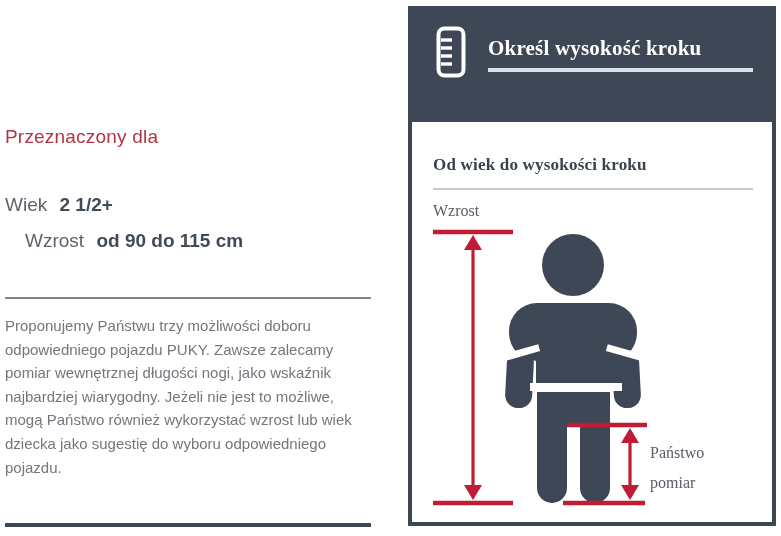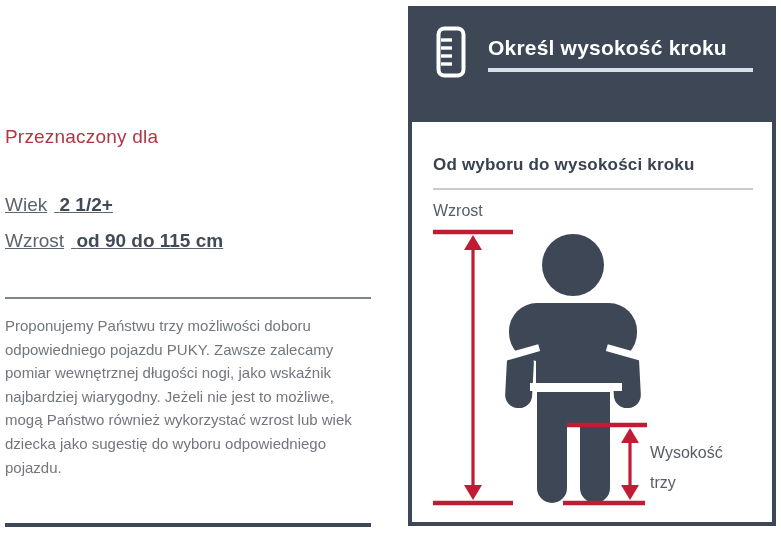--- a/index.html
+++ b/index.html
@@ -4,35 +4,35 @@
 <style>
   * { margin:0; padding:0; box-sizing:border-box; }
   html,body { width:781px; height:536px; background:#ffffff; overflow:hidden;
               font-family:"Liberation Sans", sans-serif; }
   .page { position:relative; width:781px; height:536px; background:#fff; }
 
   
   .left-panel { position:absolute; left:5px; top:0; width:371px; height:464px; }
   .lp-heading { position:absolute; left:0; top:126px; font-size:19px; font-weight:400;
                 color:#b23543; letter-spacing:.2px; }
-  .spec-row { position:absolute; left:0; font-size:19px; color:#5d646d; white-space:nowrap;text-decoration:underline; }
+  .spec-row { position:absolute; left:0; font-size:19px; color:#5d646d; white-space:nowrap; }
   .spec-row .spec-label { font-weight:400; color:#5d646d; margin-right:7px; }
   .spec-row .spec-value { font-weight:700; color:#414b58; }
   .spec-row.r1 { top:194px; }
-  .spec-row.r2 { top:230px; }
+  .spec-row.r2 { top:230px;margin-left:20px; }
   .spec-row.r3 { top:267px; }
   .thin-rule  { position:absolute; left:0; top:297px; width:366px; height:2px;
                 background:#7f848c; border:none; }
   .lp-desc { position:absolute; left:0; top:314px; width:354px; font-size:15px;
              line-height:23.6px; color:#72777e; }
   .thick-rule { position:absolute; left:0; top:523px; width:366px; height:4px;
                 background:#3d4755; }
 
   
-  .card { position:absolute; left:408px; top:6px; width:368px; height:520px; }
+  .card { position:absolute; left:408px; top:6px; width:368px; height:520px;font-family:Liberation Serif, serif; }
   .card-header { position:absolute; left:0; top:0; width:368px; height:116px;
                  background:#3d4755; }
   .ruler-icon { position:absolute; left:28px; top:20px; width:30px; height:52px; }
   .card-title { position:absolute; left:80px; top:30px; font-size:21px; font-weight:700;
                 color:#ffffff; letter-spacing:.2px; white-space:nowrap; }
   .title-underline { position:absolute; left:80px; top:62px; width:265px; height:4px;
                      background:#d8dfe9; }
   .card-body { position:absolute; left:0; top:116px; width:368px; height:404px;
                background:#ffffff; border:4px solid #3d4755; border-top:none; }
   .cb-subtitle { position:absolute; left:21px; top:33px; font-size:17px; font-weight:700;
@@ -77,21 +77,21 @@
         <line x1="5" y1="14" x2="16" y2="14" stroke="#ffffff" stroke-width="3.4"></line>
         <line x1="5" y1="22" x2="16" y2="22" stroke="#ffffff" stroke-width="3.4"></line>
         <line x1="5" y1="30" x2="16" y2="30" stroke="#ffffff" stroke-width="3.4"></line>
         <line x1="5" y1="38" x2="16" y2="38" stroke="#ffffff" stroke-width="3.4"></line>
       </svg>
       <h2 class="card-title">Określ wysokość kroku</h2>
       <div class="title-underline"></div>
     </header>
 
     <div class="card-body">
-      <h4 class="cb-subtitle">Od wyboru do wysokości kroku</h4>
+      <h4 class="cb-subtitle">Od wiek do wysokości kroku</h4>
       <div class="cb-rule"></div>
 
       <svg class="diagram" viewBox="0 0 360 396" aria-hidden="true">
 
         <g fill="#3d4755">
           <circle cx="161" cy="143" r="31"></circle>
 
           <rect x="97" y="181" width="128" height="58" rx="28"></rect>
 
           <rect x="124" y="203" width="78" height="62"></rect>
@@ -122,18 +122,18 @@
         <g stroke="#c01d35" stroke-width="4.5" fill="#c01d35">
           <line x1="155" y1="303" x2="235" y2="303"></line>
           <line x1="218" y1="314" x2="218" y2="368" stroke-width="3.2"></line>
           <polygon points="218,306 209,321 227,321" stroke="none"></polygon>
           <polygon points="218,378 209,363 227,363" stroke="none"></polygon>
           <line x1="151" y1="381" x2="233" y2="381"></line>
         </g>
       </svg>
 
       <span class="diag-label lbl-wzrost">Wzrost</span>
-      <span class="diag-label lbl-wys1">Wysokość</span>
-      <span class="diag-label lbl-wys2">trzy</span>
+      <span class="diag-label lbl-wys1">Państwo</span>
+      <span class="diag-label lbl-wys2">pomiar</span>
     </div>
   </section>
 
 </div>
 
 </body></html>

